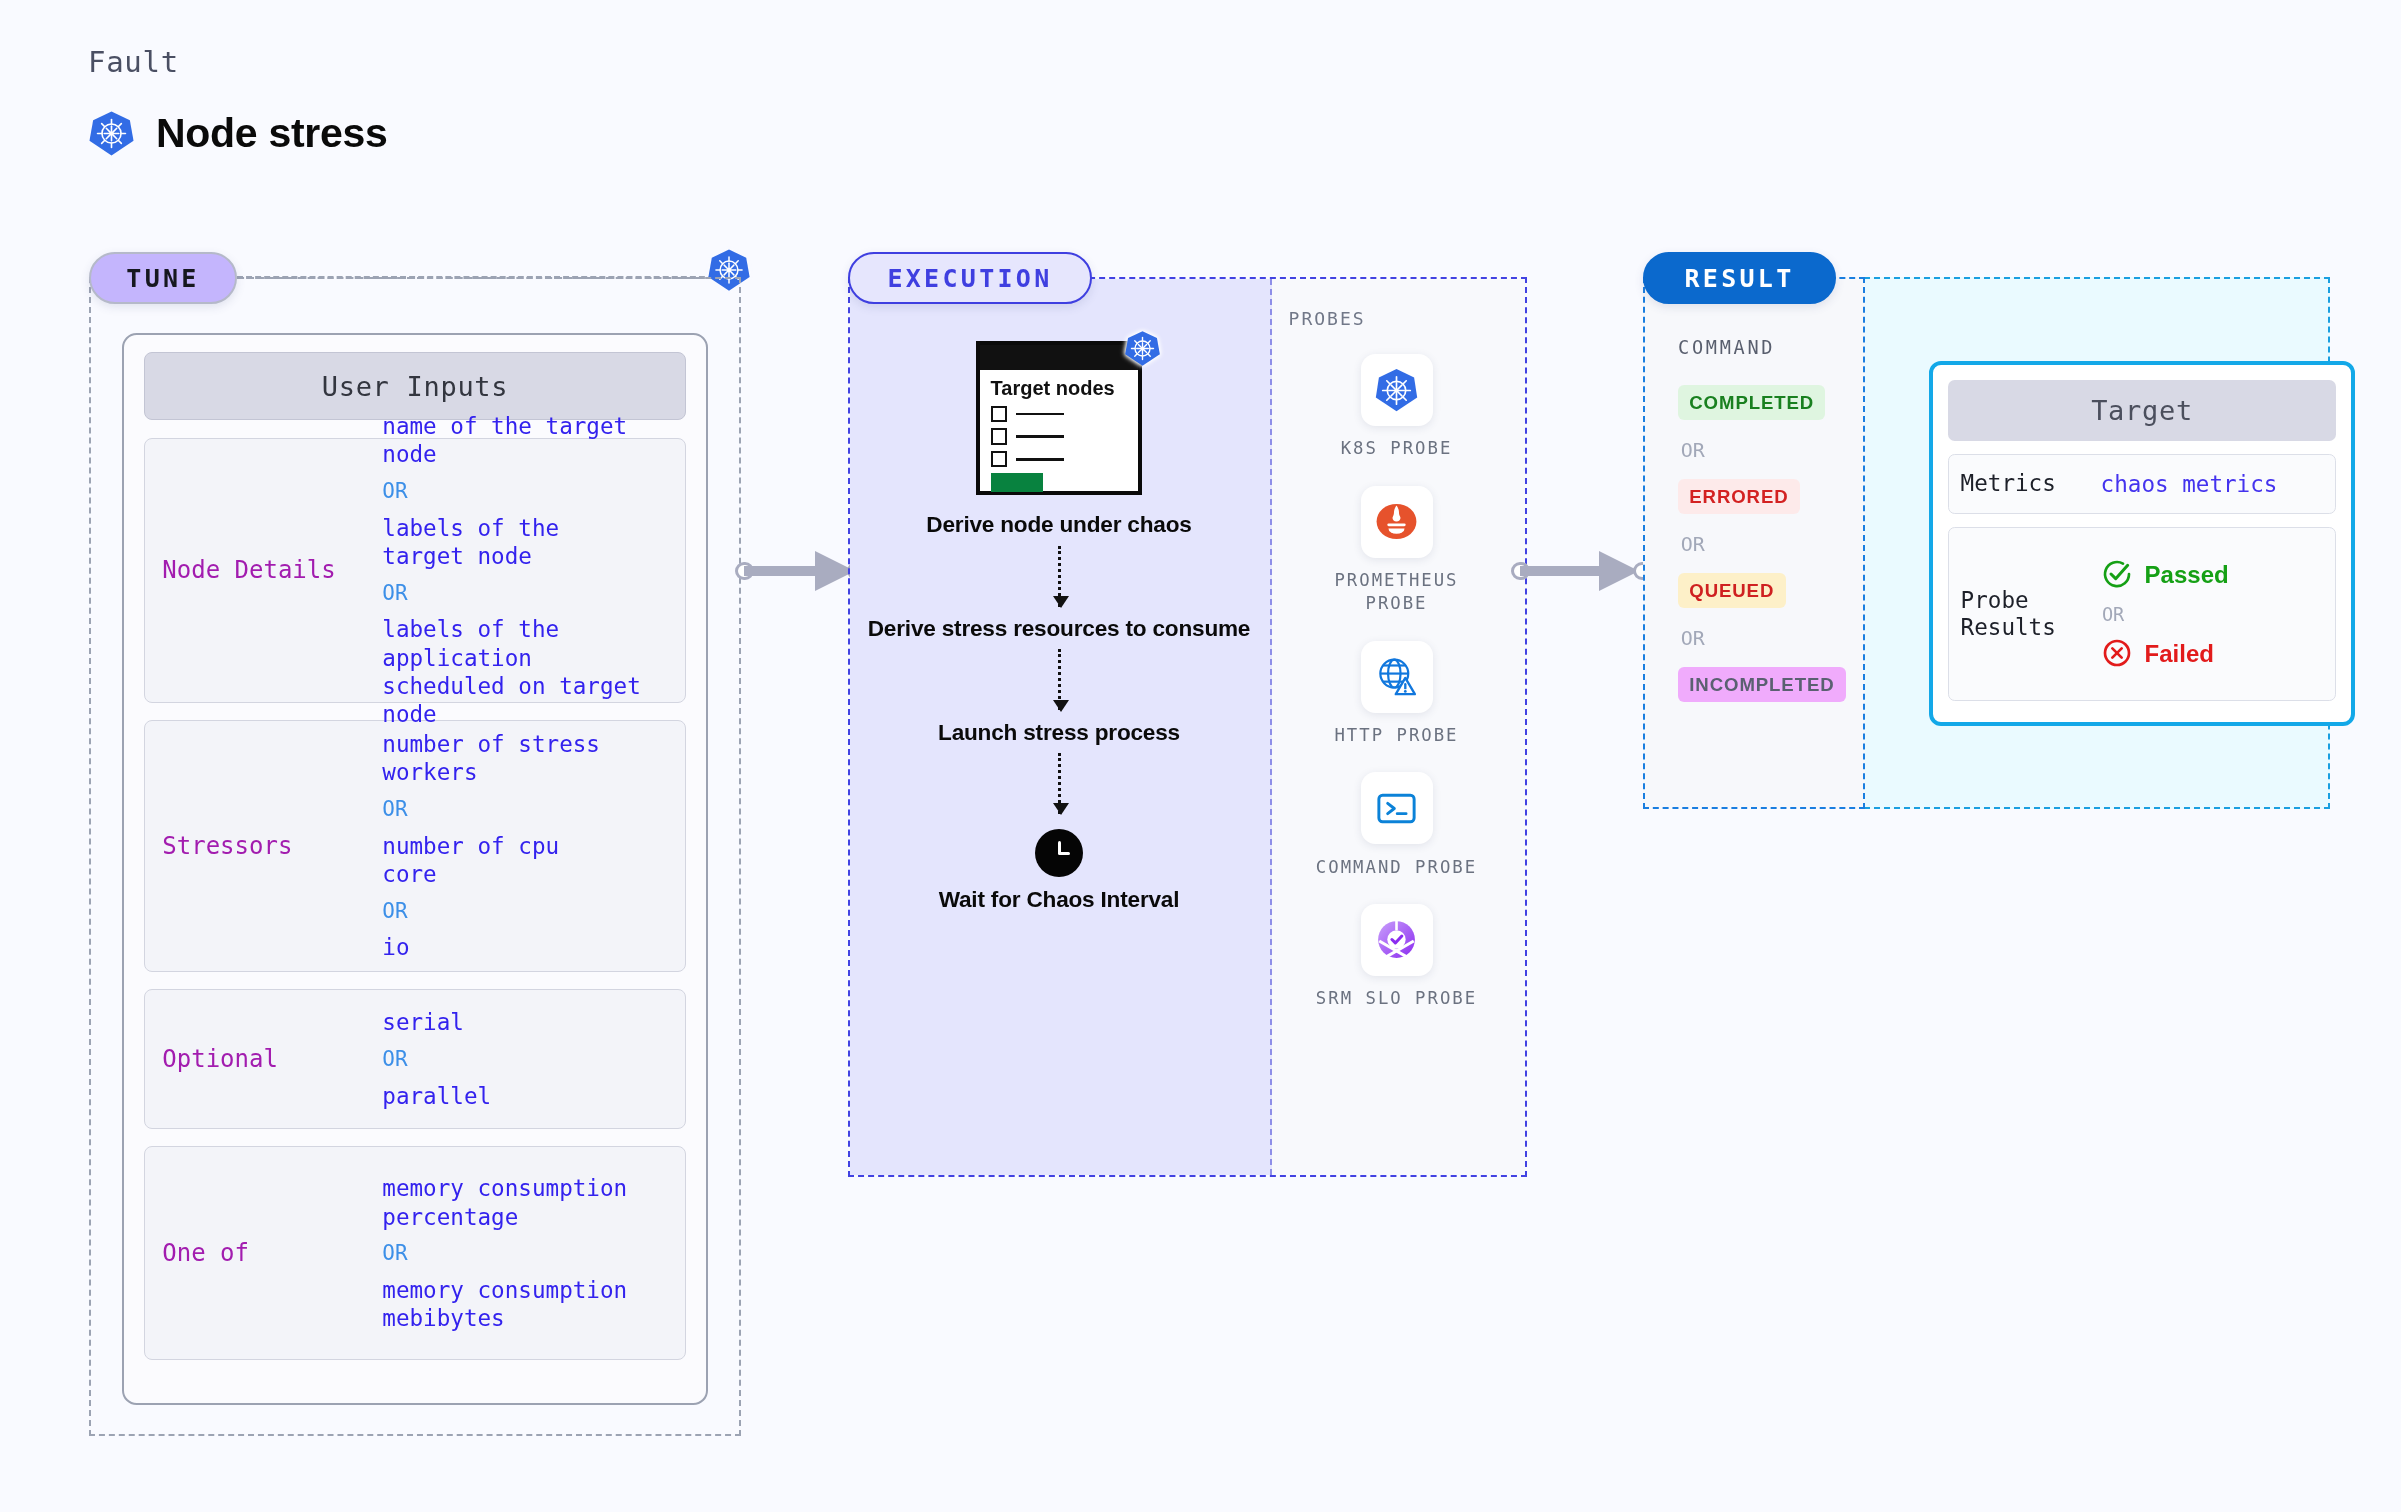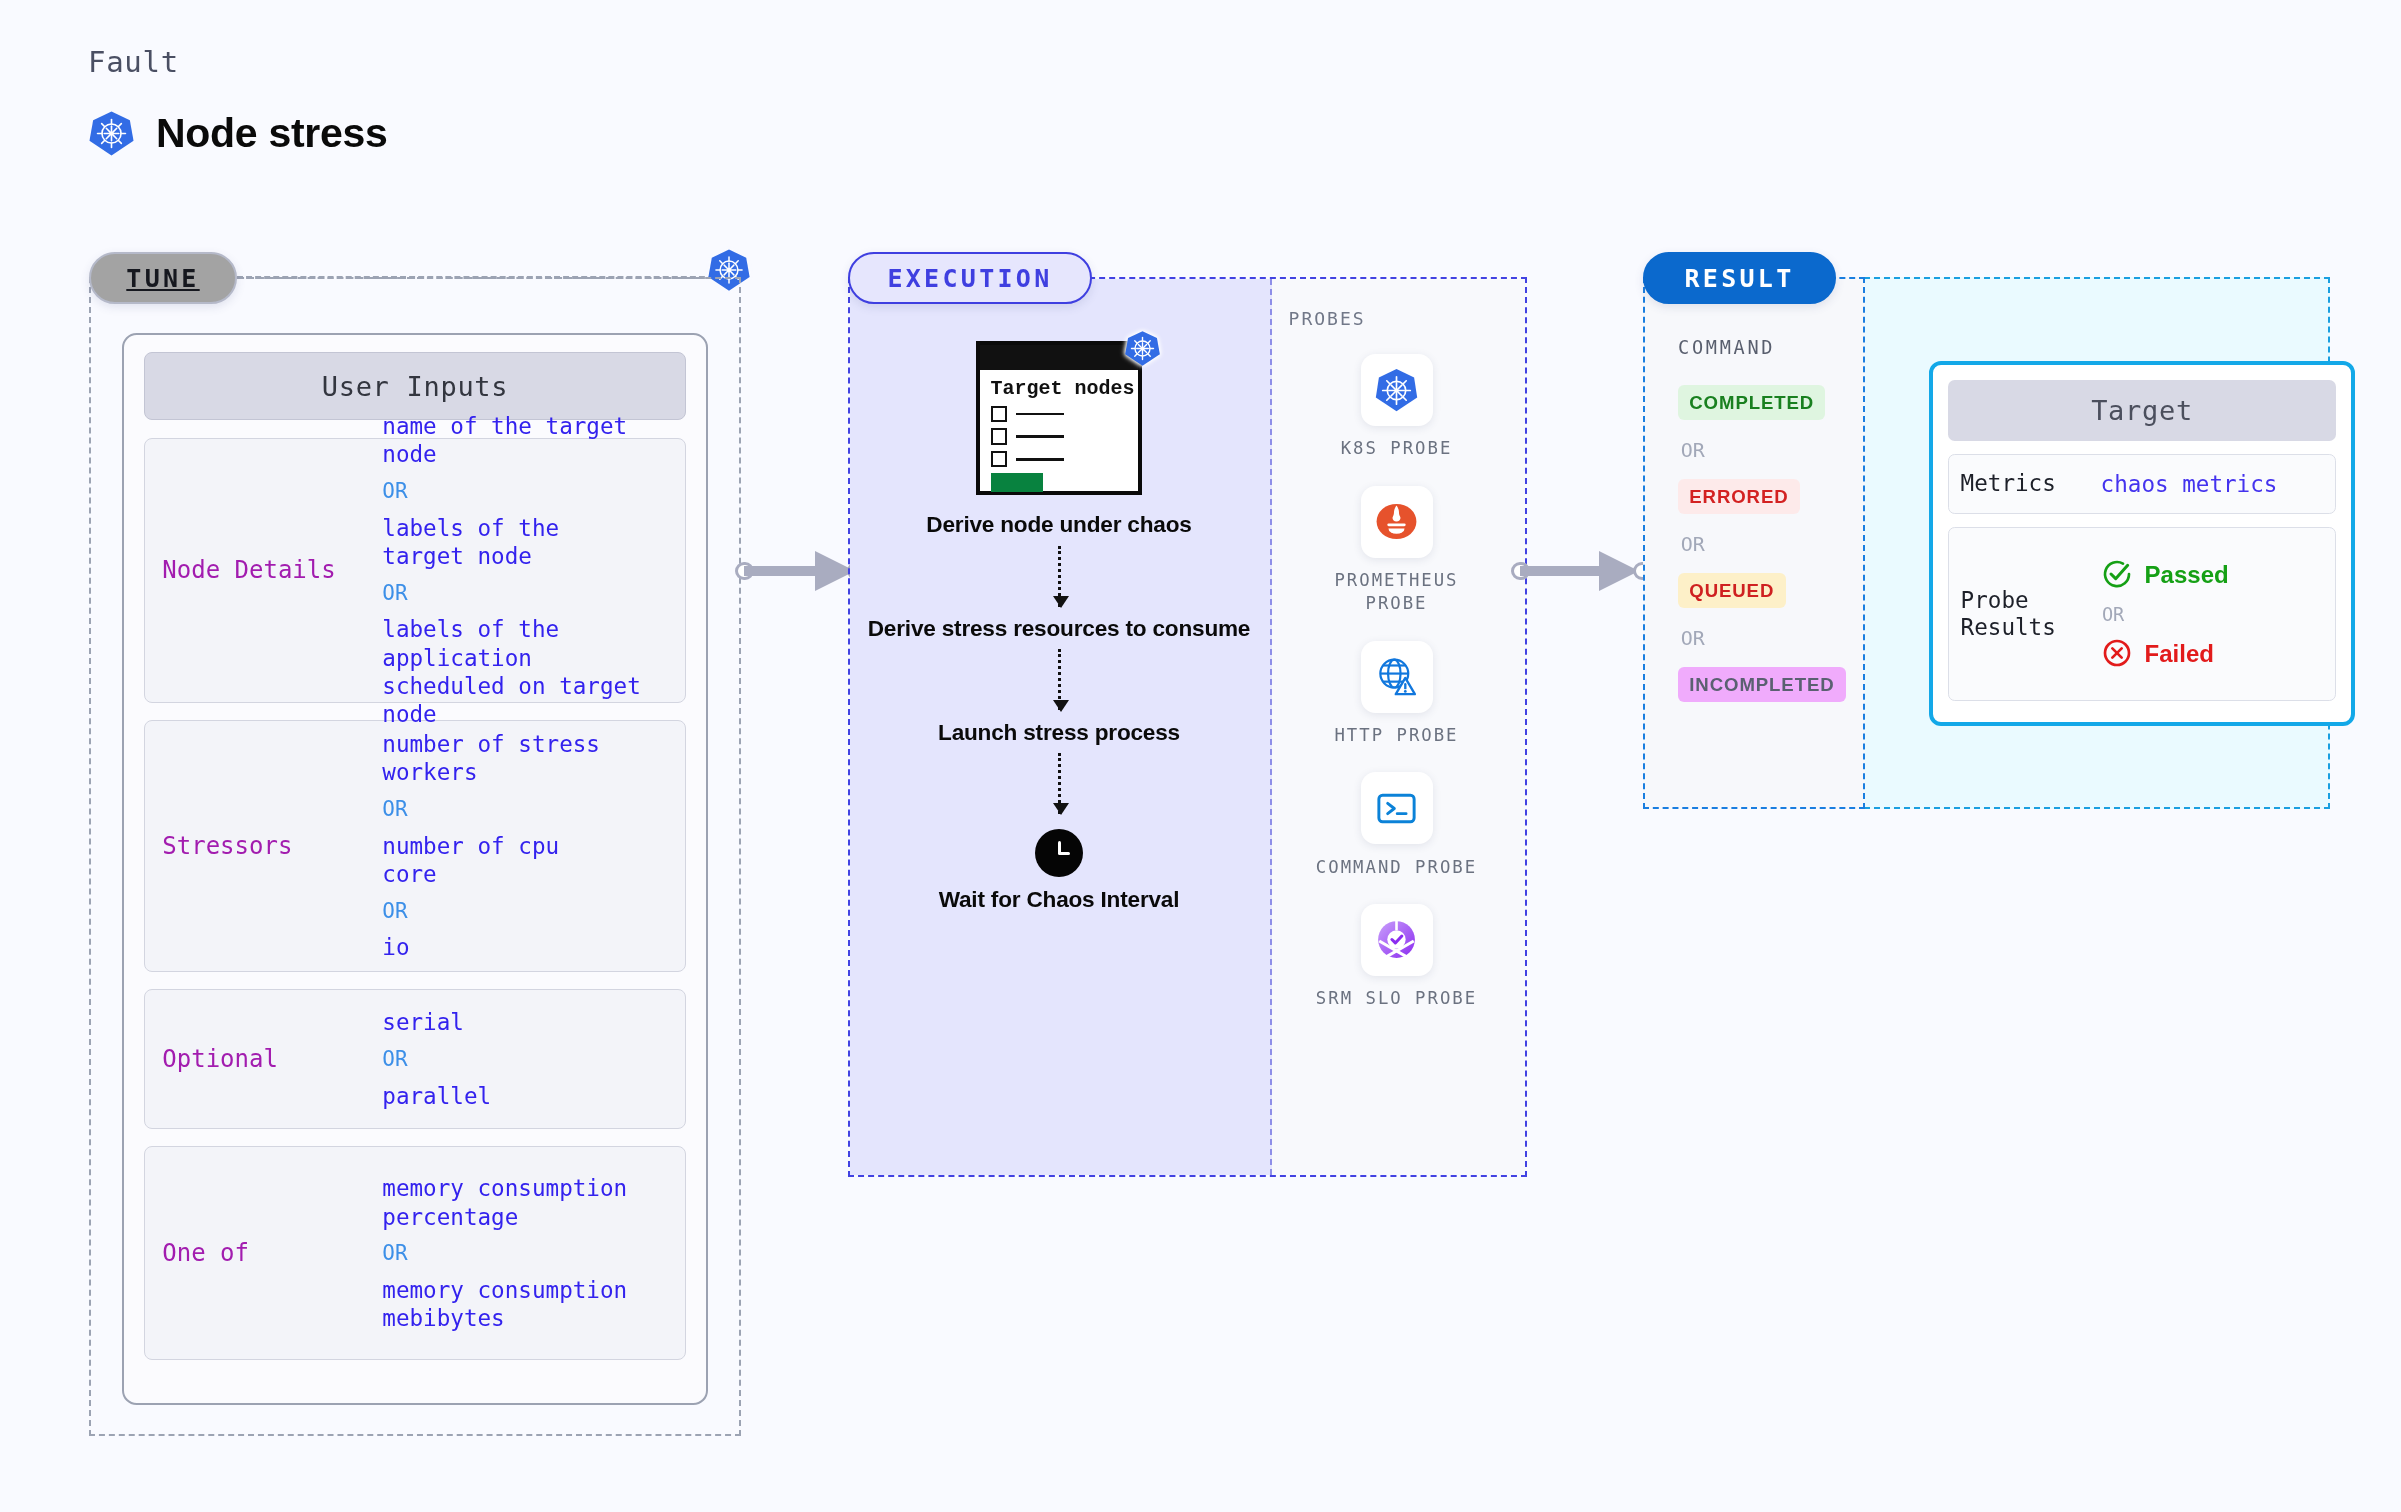--- a/index.html
+++ b/index.html
@@ -34,23 +34,22 @@
     position: absolute; z-index: 12;
     display: flex; align-items: center; justify-content: center;
     border-radius: 665px;
     font-family: "DejaVu Sans Mono", monospace;
     font-weight: 700;
     letter-spacing: 3.3px;
     box-shadow: 0 3.3px 9.3px rgba(60,70,120,.13);
   }
   .pill-tune {
     left: 89px; top: 252px; width: 148px; height: 52px;
-    background: #a3a3a3; border: 2px solid #b5b9c9; color: #16181f;
+    background: #c4b5fd; border: 2px solid #b5b9c9; color: #16181f;
     font-size: 25px;
-    text-decoration: underline;
   }
   .pill-exec {
     left: 848px; top: 252px; width: 244px; height: 52px;
     background: #e6e6fd; border: 2px solid #3f3fe0; color: #3f3fe0;
     font-size: 25px;
   }
   .pill-result {
     left: 1643px; top: 252px; width: 193px; height: 52px;
     background: #0b69cd; border: 2px solid #0b69cd; color: #ffffff;
     font-size: 25px;
@@ -140,21 +139,21 @@
   }
   .target-card {
     position: relative; width: 166px; height: 154px;
     background: #ffffff; border: 4px solid #0a0a0a;
   }
   .target-card-bar {
     height: 25px; background: #111111; width: 100%;
   }
   .target-card-body { padding: 8px 0 0 10.6px; }
   .tc-title {
-    font-family: Liberation Mono, monospace;
+    font-family: Liberation Sans, sans-serif;
     font-weight: 700; font-size: 20px; color: #111;
     line-height: 1.05; margin-bottom: 6.7px;
   }
   .tc-row { display: flex; align-items: center; gap: 8.7px; margin-bottom: 6px; }
   .tc-box { width: 16.6px; height: 16.6px; border: 2.7px solid #111; }
   .tc-line { width: 48px; height: 2.7px; background: #111; }
   .tc-bar { width: 52px; height: 18.6px; background: #08823f; margin-top: 2.7px; }
   .k8s-badge {
     position: absolute; right: -22.6px; top: -14.6px;
     filter: drop-shadow(0 0 2px #fff) drop-shadow(0 0 2px #fff);

